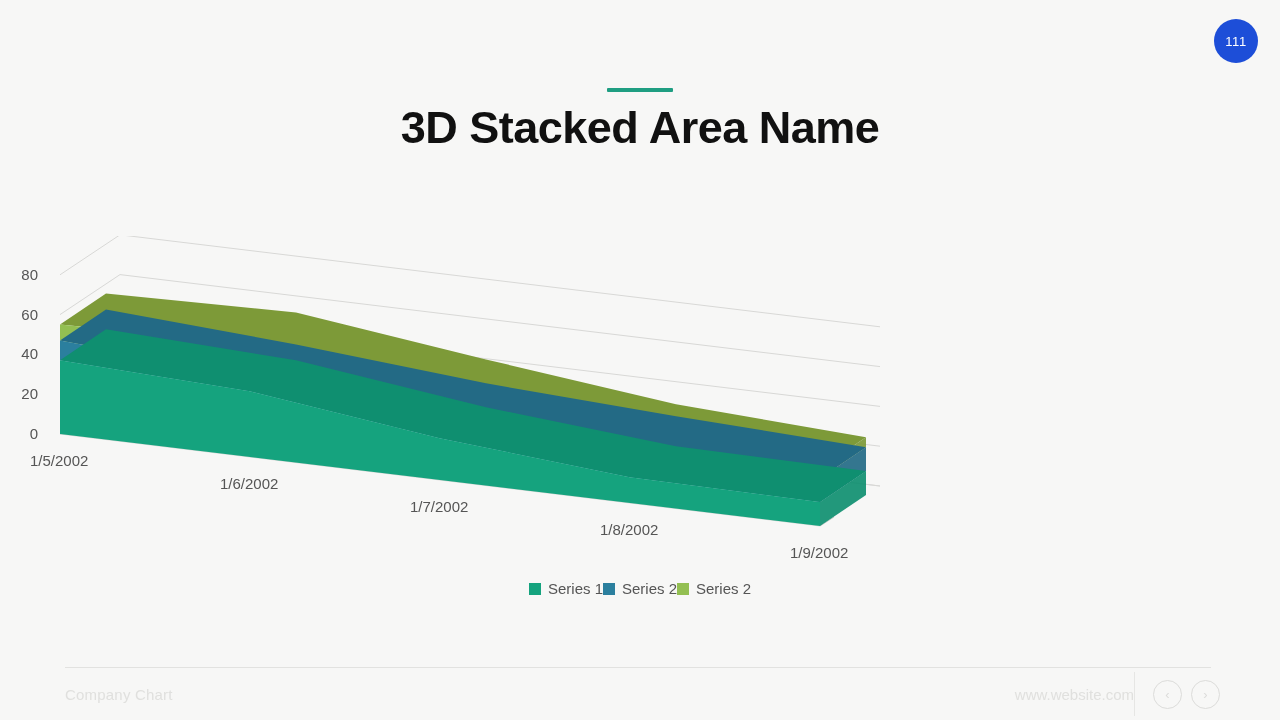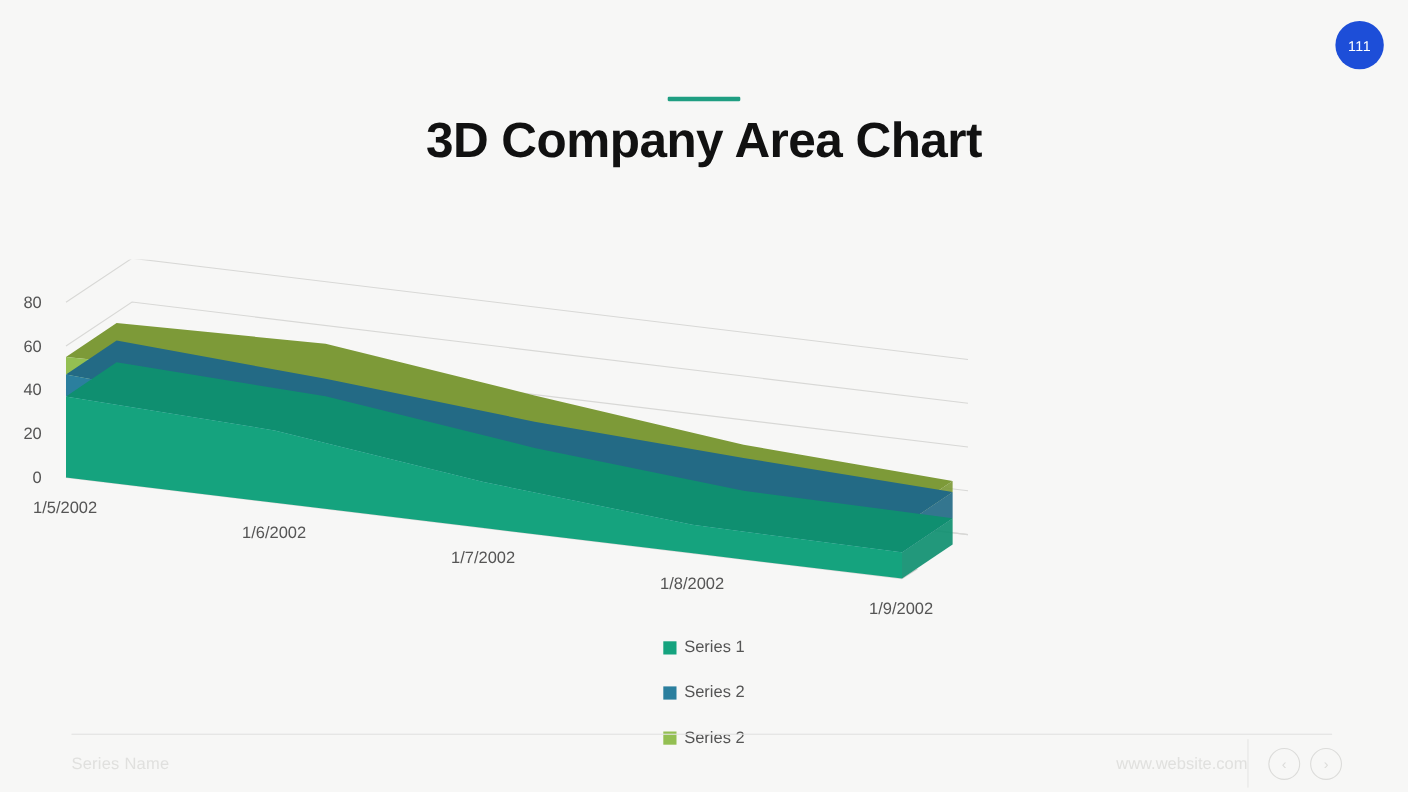--- a/index.html
+++ b/index.html
@@ -39,21 +39,21 @@
   .chart-wrap{position:absolute;left:0;top:236px;width:1280px;height:350px;}
   .chart-svg{display:block;}
   .axis-text{font-family:"Liberation Sans", sans-serif;font-size:15px;fill:#555555;}
   .tick-y{text-anchor:end;}
   .gridline{stroke:#d8d8d6;stroke-width:1;fill:none;}
   .tickmark{stroke:#c9c9c7;stroke-width:1;}
 
   
   .legend{
     position:absolute;top:580px;left:0;right:0;
-    display:flex;justify-content:center;align-items:center;gap:24px;flex-direction:column;
+    display:flex;justify-content:center;align-items:center;
   }
   .legend-item{display:flex;align-items:center;gap:7px;}
   .swatch{width:12px;height:12px;display:block;}
   .legend-label{font-size:15px;color:#555555;}
 
   
   .footer-rule{
     position:absolute;left:65px;top:667px;width:1146px;height:1px;
     background:#e2e2e0;
   }
@@ -77,21 +77,21 @@
 <body>
 
 <div class="slide">
 
   <div class="page-badge">
     <span>111</span>
   </div>
 
   <div class="header">
     <div class="rule"></div>
-    <h1 class="title">3D Company Area Chart</h1>
+    <h1 class="title">3D Stacked Area Name</h1>
   </div>
 
   <div class="chart-wrap">
     <svg class="chart-svg" id="chart-svg" width="1280" height="350" viewBox="0 0 1280 350">
         <polyline points="60,198 120,158 880,250" class="gridline"></polyline>
         <polyline points="60,158.2 120,118.19999999999999 880,210.2" class="gridline"></polyline>
         <polyline points="60,118.4 120,78.4 880,170.4" class="gridline"></polyline>
         <polyline points="60,78.6 120,38.599999999999994 880,130.6" class="gridline"></polyline>
         <polyline points="60,38.80000000000001 120,-1.1999999999999886 880,90.80000000000001" class="gridline"></polyline>
         <polyline points="60,198 820,290" class="gridline"></polyline>
@@ -133,21 +133,21 @@
         <span class="legend-label">Series 2</span>
       </div>
       <div class="legend-item">
         <span class="swatch" style="background: rgb(147, 191, 82);"></span>
         <span class="legend-label">Series 2</span>
       </div>
     </div>
 
   <div class="footer-rule"></div>
   <div class="footer">
-    <span class="company">Series Name</span>
+    <span class="company">Company Chart</span>
     <span class="spacer"></span>
     <span class="website">www.website.com</span>
     <span class="vdiv"></span>
     <span class="navbtns">
       <span class="navbtn">‹</span>
       <span class="navbtn">›</span>
     </span>
   </div>
 
 </div>

